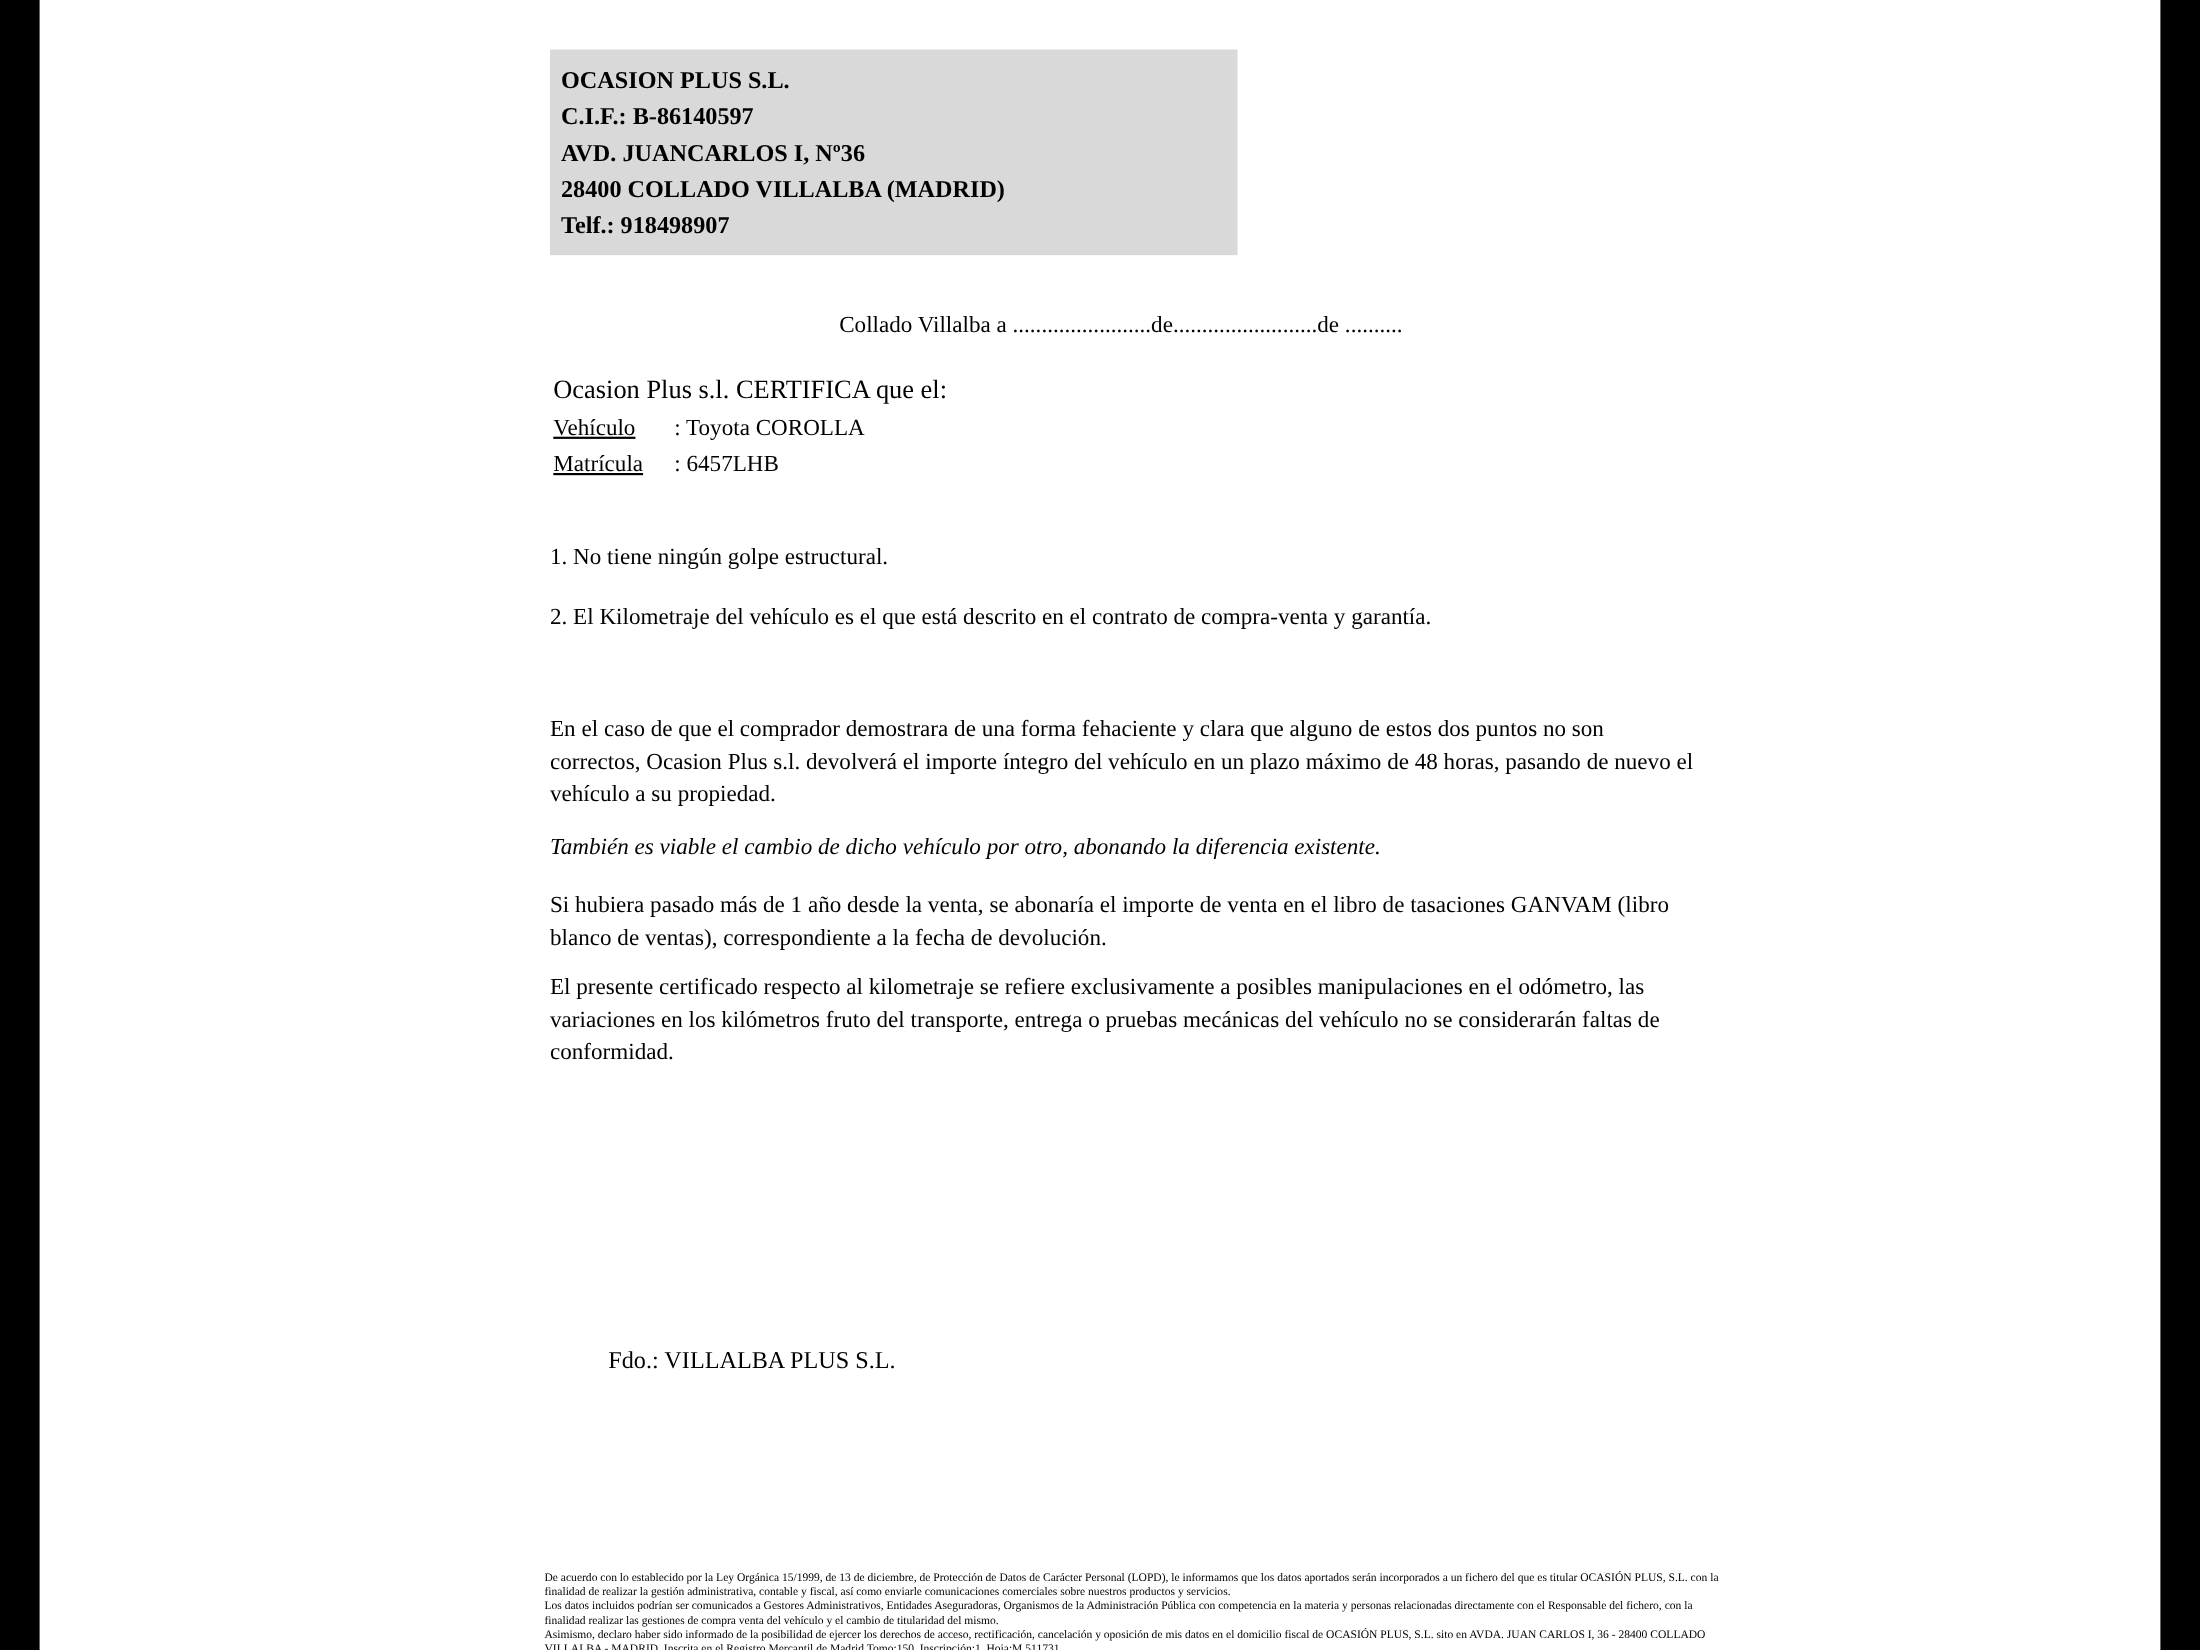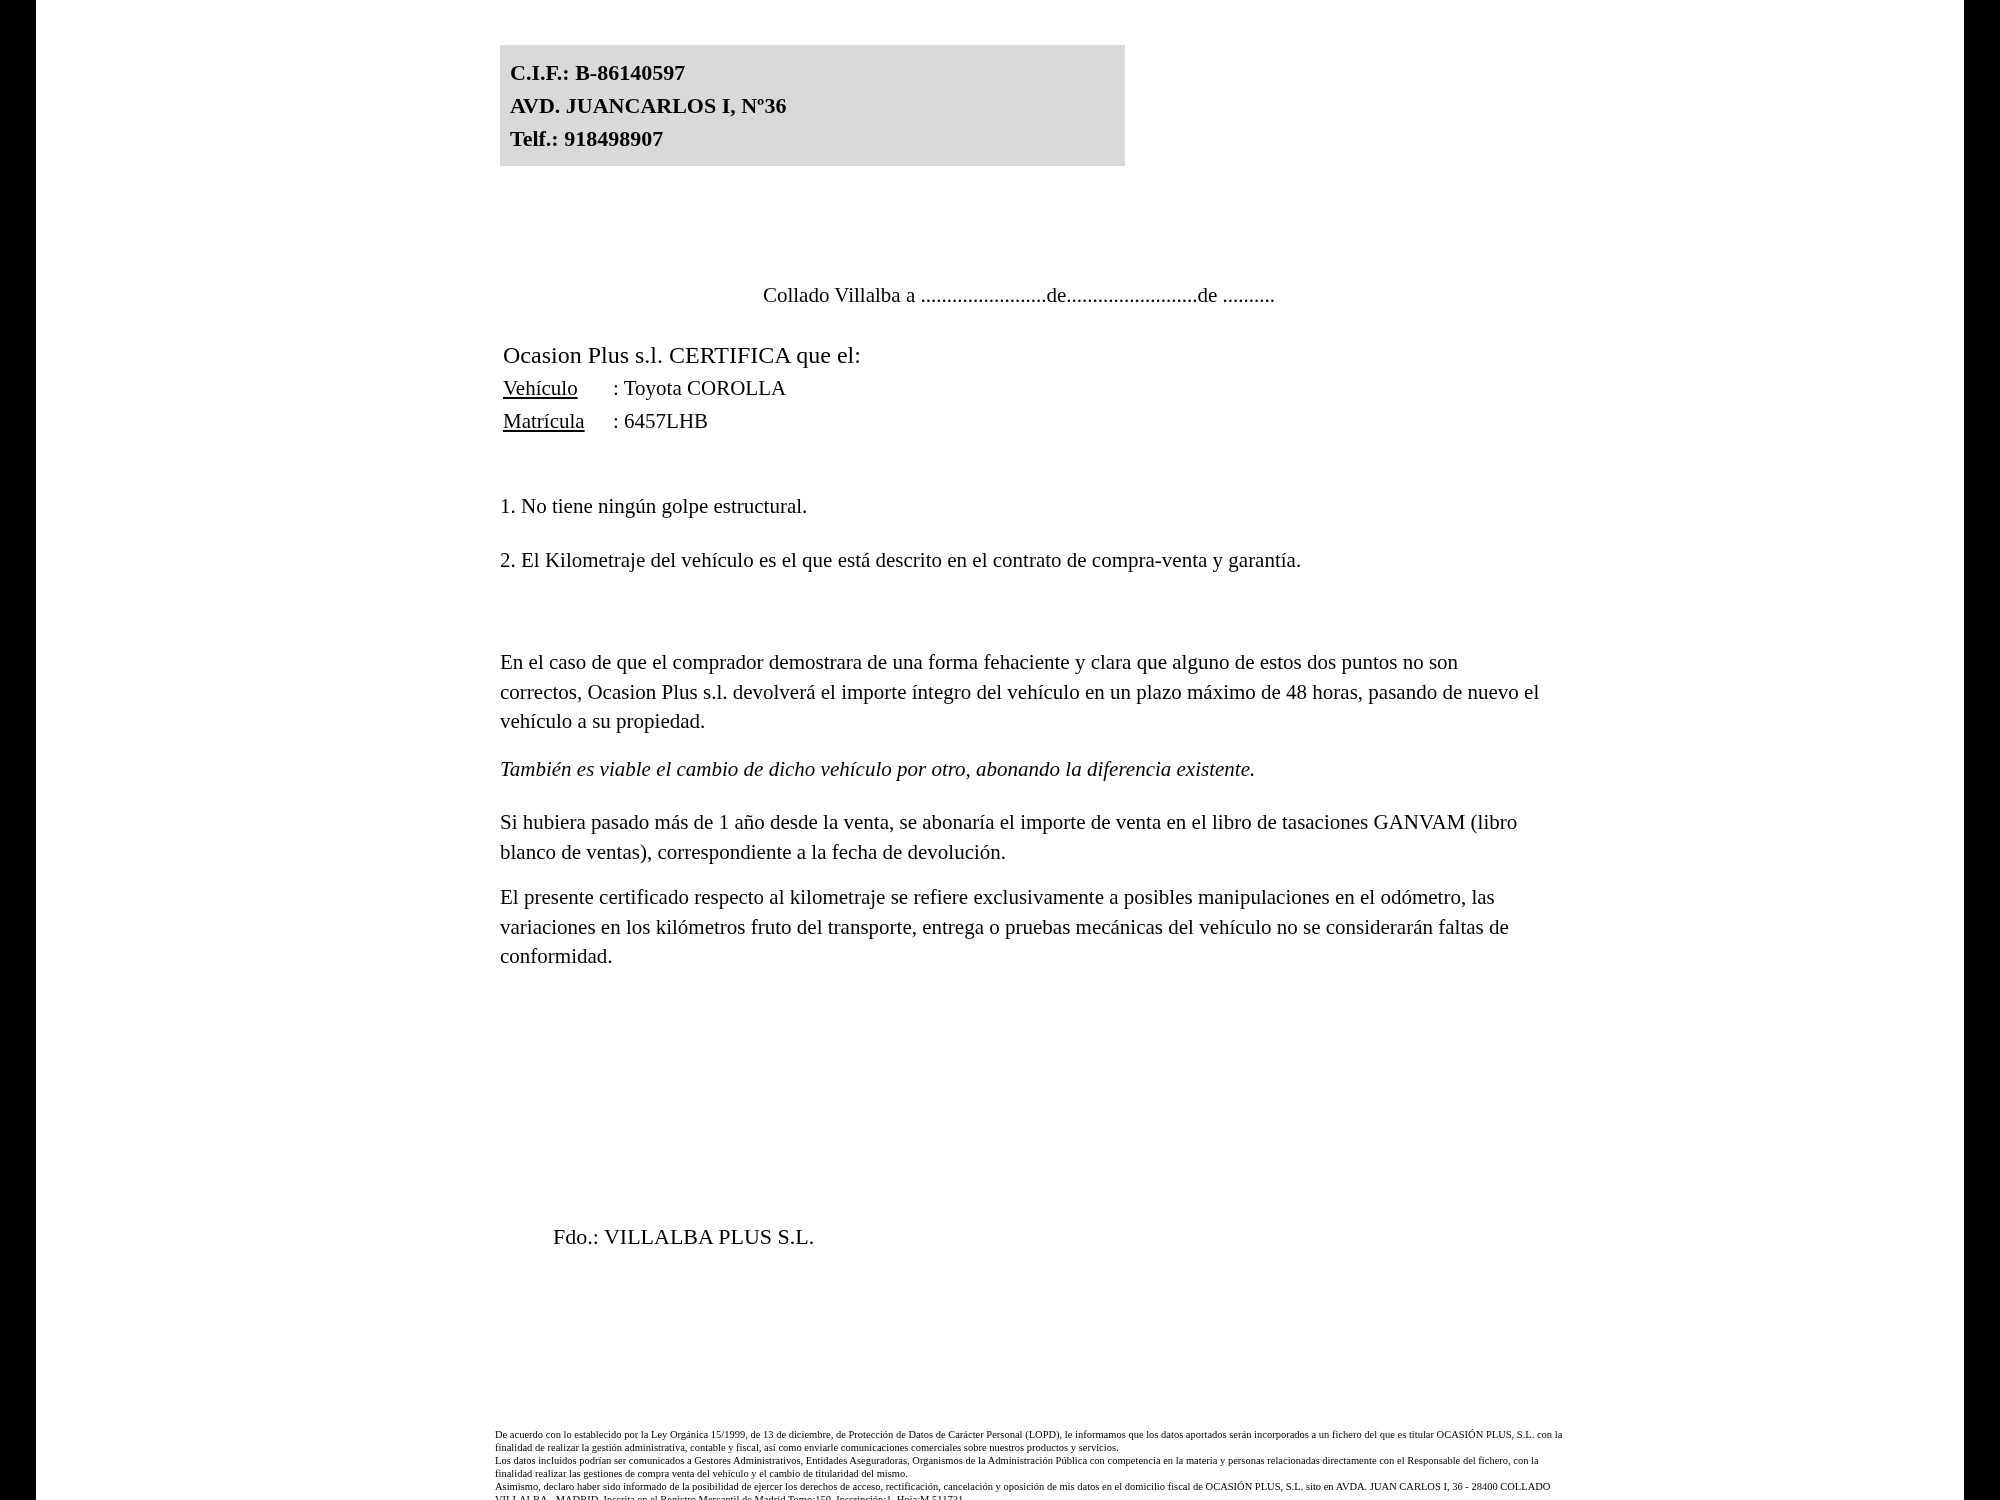--- a/index.html
+++ b/index.html
@@ -55,22 +55,24 @@
 </style>
 </head>
 <body>
 
 <div class="edge-bar edge-left"></div>
 <div class="edge-bar edge-right"></div>
 
 <div class="doc">
 
   <div class="header-block">
+    <div class="hline">OCASION PLUS S.L.</div>
     <div class="hline">C.I.F.: B-86140597</div>
     <div class="hline">AVD. JUANCARLOS I, Nº36</div>
+    <div class="hline">28400 COLLADO VILLALBA (MADRID)</div>
     <div class="hline">Telf.: 918498907</div>
   </div>
 
   <div class="date-line">Collado Villalba a ........................de.........................de ..........</div>
 
   <div class="certify-line">Ocasion Plus s.l. CERTIFICA que el:</div>
 
   <div class="field-line field-vehicle">
     <span class="field-slot"><span class="u">Vehículo</span></span><span>: Toyota COROLLA</span>
   </div>

